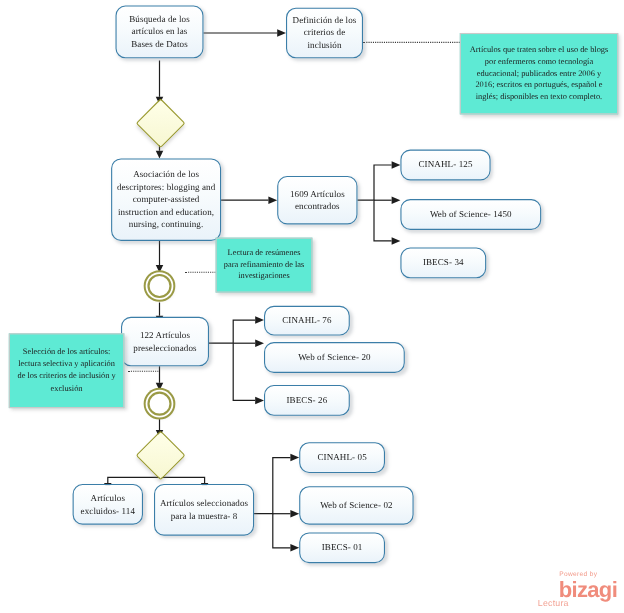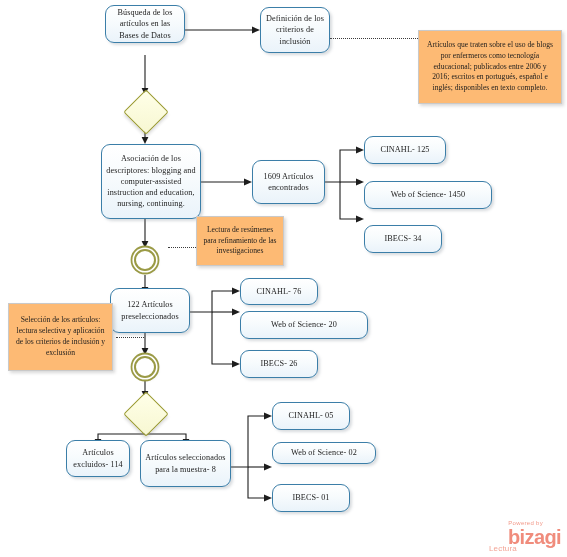--- a/index.html
+++ b/index.html
@@ -25,21 +25,21 @@
     padding:2px 4px;
     letter-spacing:.1px;
   }
   .task span{display:block;width:100%;}
 
   
   .note{
     position:absolute;
     box-sizing:border-box;
     border:1px solid #c9c9c9;
-    background:#fdba74;
+    background:#5eead4;
     box-shadow:2px 2px 3px rgba(130,130,130,0.30);
     display:flex;align-items:center;justify-content:center;
     text-align:center;
     color:#1c1c1c;
     font-size:7.6px;
     line-height:1.42;
     padding:3px 5px;
   }
   .note span{display:block;width:100%;}
 
@@ -135,21 +135,21 @@
     <path d="M248,467 L264,467"></path>
     <polygon points="264,463.6 272,467 264,470.4"></polygon>
     <path d="M248,467 L248,498 L264,498"></path>
     <polygon points="264,494.6 272,498 264,501.4"></polygon>
   </svg>
 
   <div class="dotted-h" style="left:330px;top:38px;width:88px;"></div>
   <div class="dotted-h" style="left:168px;top:247px;width:28px;"></div>
   <div class="dotted-h" style="left:116px;top:337px;width:28px;"></div>
 
-  <div class="task" style="left:105px;top:5px;width:80px;height:38px;">
+  <div class="task" style="left:105px;top:5px;width:80px;height:48px;">
     <span>Búsqueda de los artículos en las Bases de Datos</span>
   </div>
 
   <div class="task" style="left:260px;top:7px;width:70px;height:46px;">
     <span>Definición de los criterios de inclusión</span>
   </div>
 
   <div class="task" style="left:101px;top:144px;width:100px;height:75px;">
     <span>Asociación de los descriptores:  blogging and computer-assisted instruction and education, nursing, continuing.</span>
   </div>
@@ -191,21 +191,21 @@
   </div>
 
   <div class="task" style="left:140px;top:440px;width:91px;height:47px;justify-content:flex-end;">
     <span>Artículos seleccionados para la muestra- 8</span>
   </div>
 
   <div class="task" style="left:272px;top:402px;width:78px;height:28px;">
     <span>CINAHL- 05</span>
   </div>
 
-  <div class="task" style="left:272px;top:442px;width:104px;height:22px;">
+  <div class="task" style="left:272px;top:442px;width:104px;height:35px;">
     <span>Web of Science- 02</span>
   </div>
 
   <div class="task" style="left:272px;top:484px;width:78px;height:28px;">
     <span>IBECS- 01</span>
   </div>
 
   <div class="note" style="left:418px;top:30px;width:144px;height:74px;">
     <span>Artículos que traten sobre el uso de blogs por enfermeros como tecnología educacional; publicados entre 2006 y 2016; escritos en portugués, español e inglés; disponibles en texto completo.</span>
   </div>

